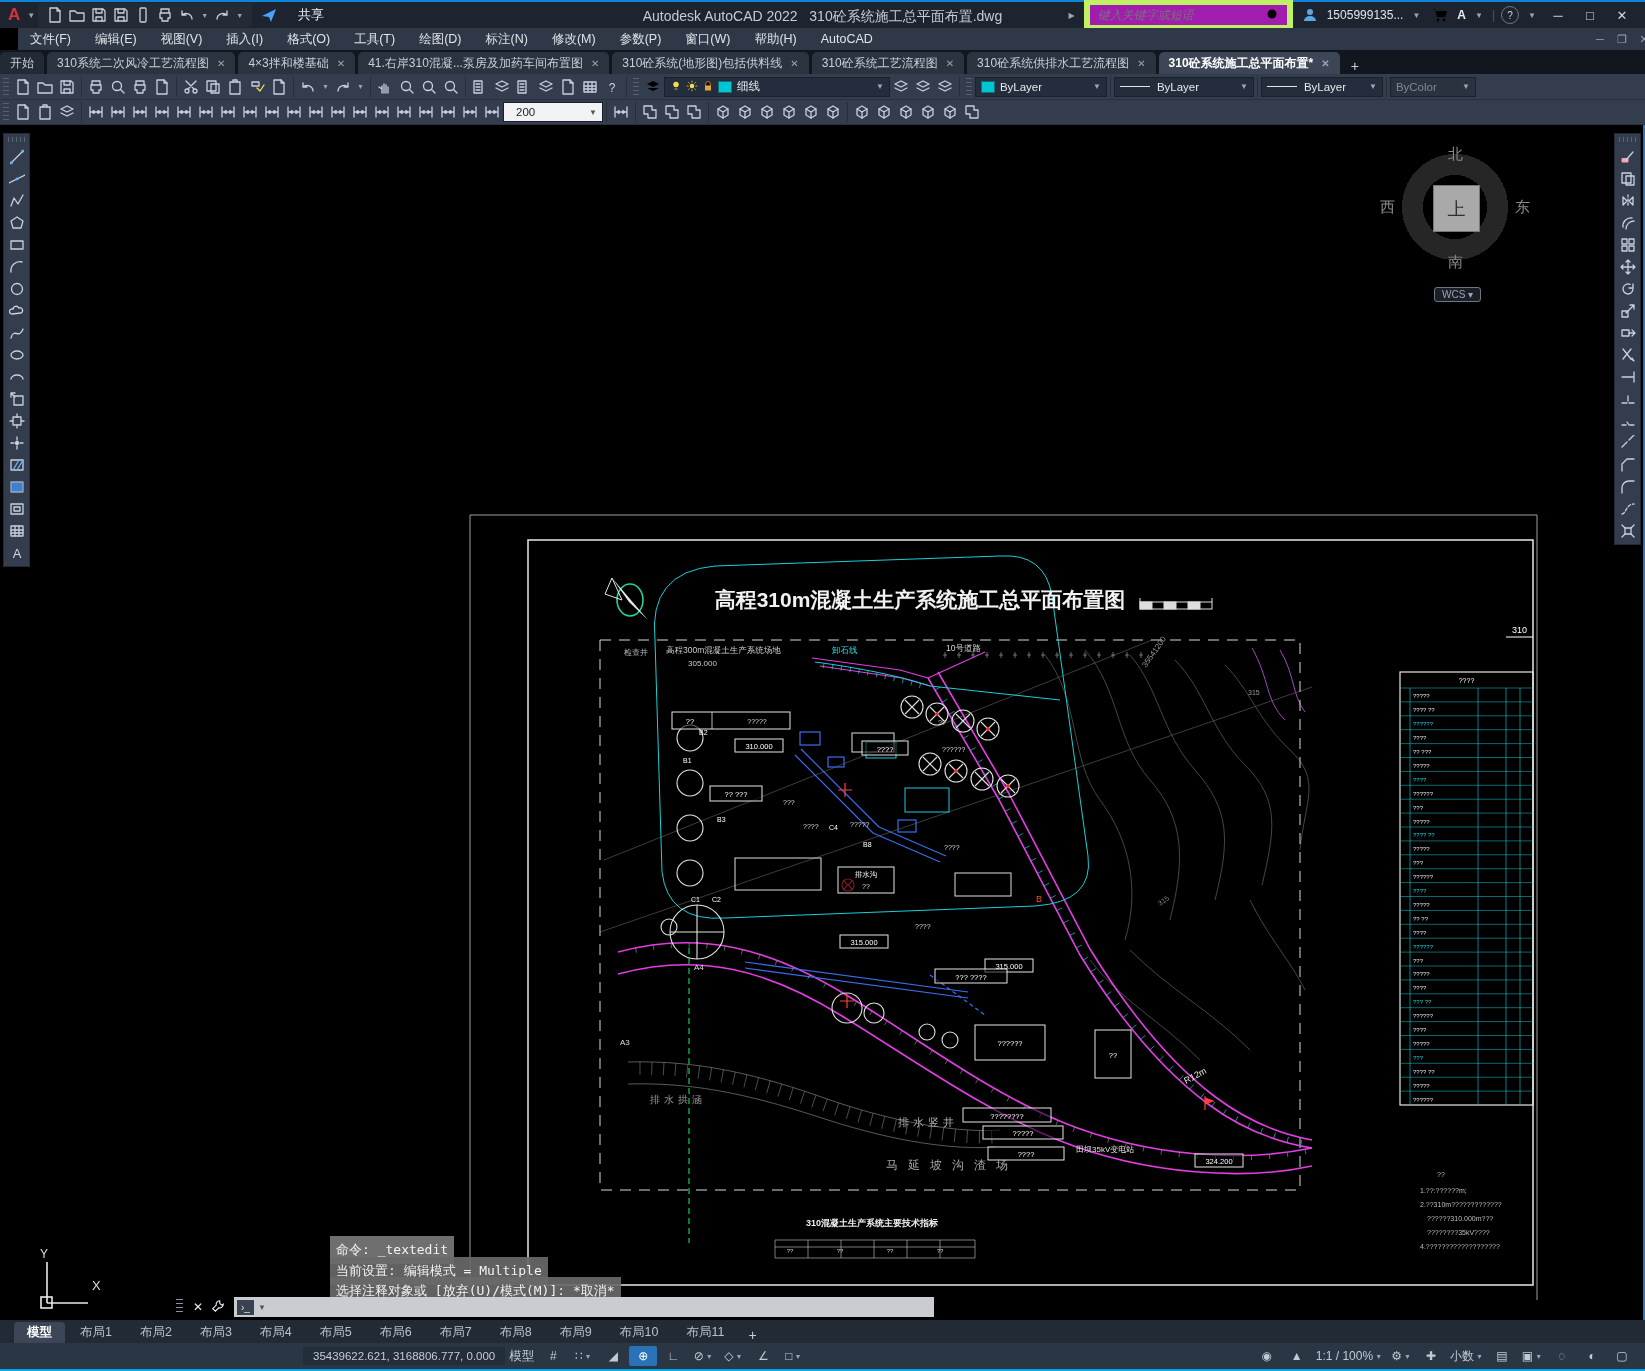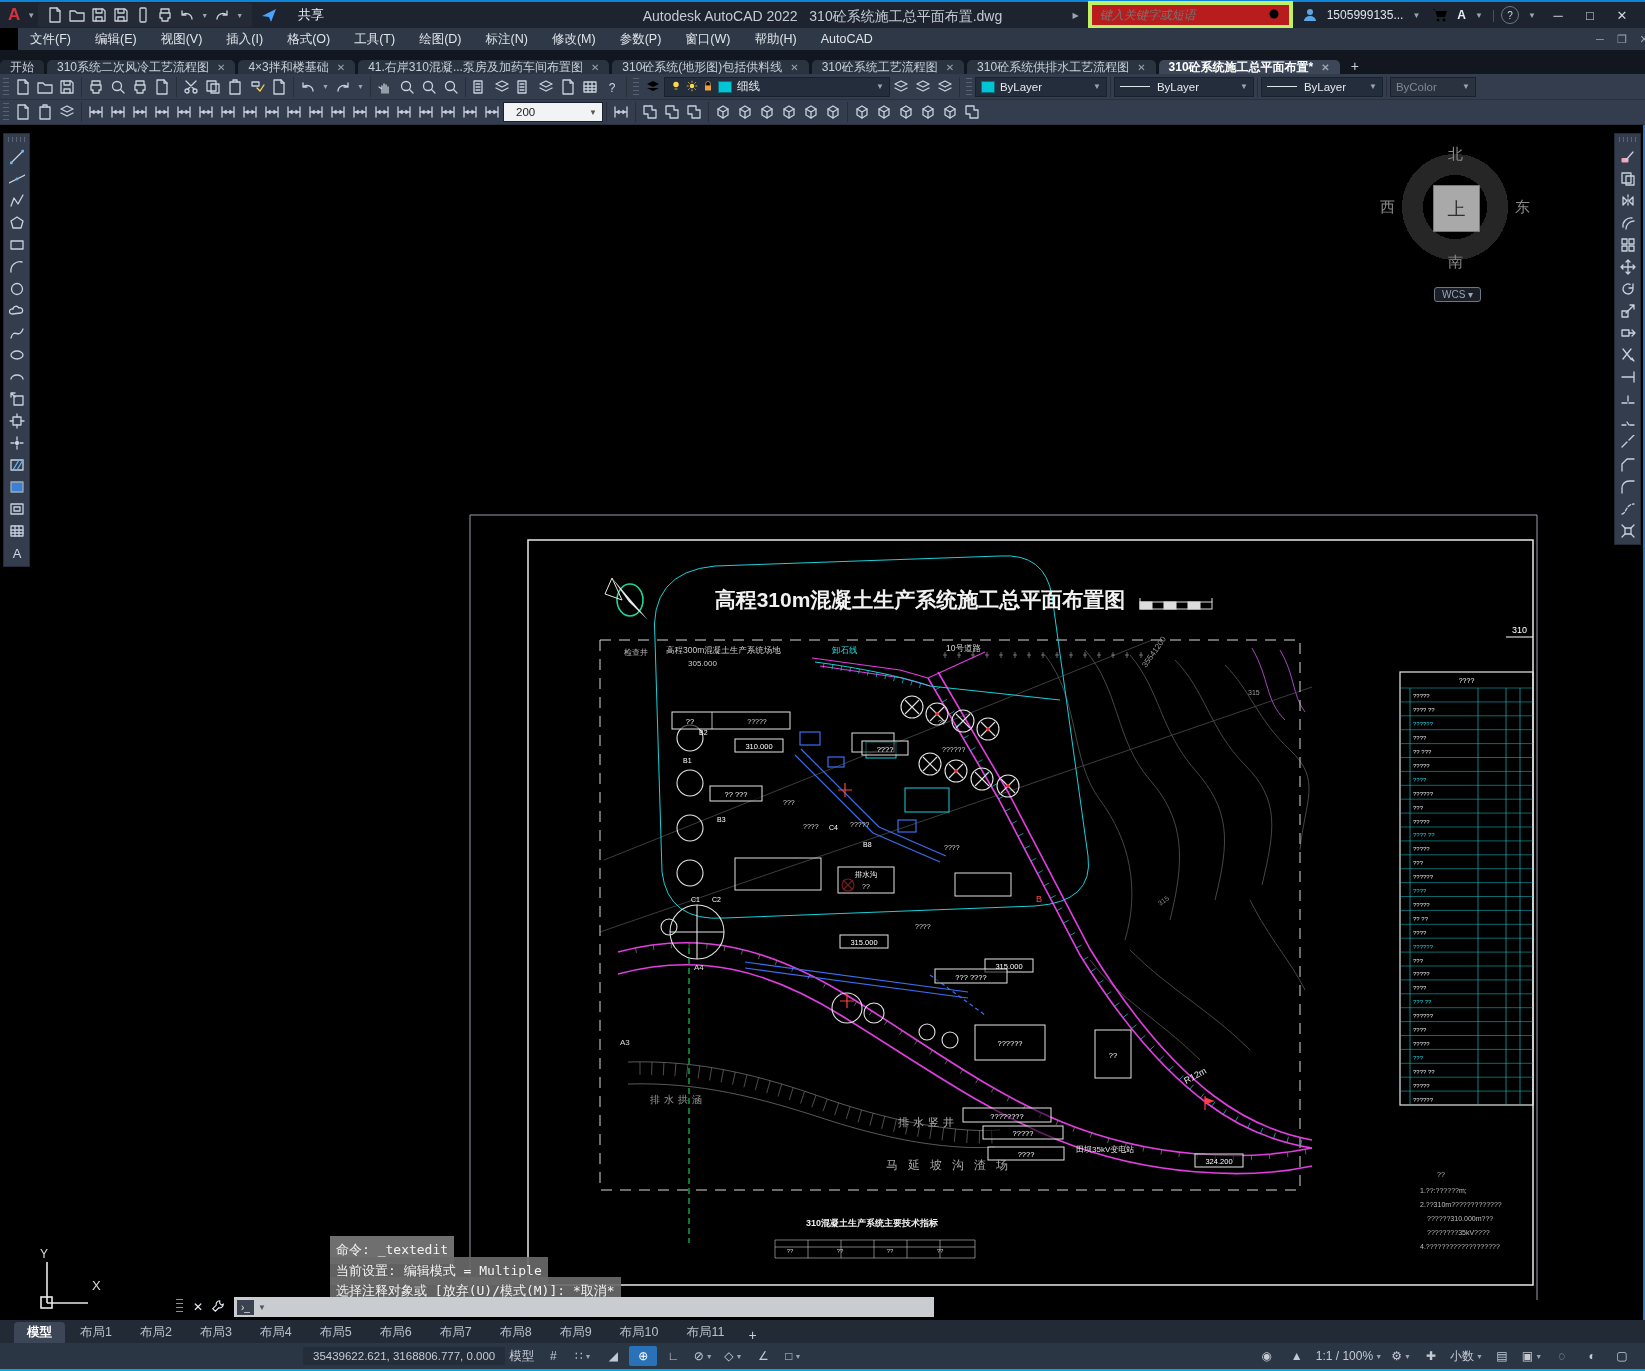--- a/index.html
+++ b/index.html
@@ -9,32 +9,32 @@
   .titlebar{position:absolute;left:0;top:0;width:100%;height:28px;background:#1d242f;border-top:2px solid #0d84d8;
             box-sizing:border-box;display:flex;align-items:center;}
   .logo{color:#d6323c;font-weight:bold;font-size:17px;margin:0 4px 0 8px;}
   .dd{color:#9aa4b2;font-size:8px;margin:0 3px;}
   .qat{display:flex;align-items:center;background:#242b37;height:24px;padding:0 6px;border-radius:2px;}
   .tbtn{width:22px;height:22px;display:flex;align-items:center;justify-content:center;border-radius:2px;}
   .tbtn svg{width:16px;height:16px;}
   .share{display:flex;align-items:center;color:#e8edf4;font-size:13px;gap:18px;padding:0 6px;}
   .tb-title{position:absolute;left:0;right:0;top:6px;text-align:center;color:#c3cad4;font-size:14px;pointer-events:none;}
   .tb-right{margin-left:auto;display:flex;align-items:center;gap:6px;padding-right:10px;}
-  .searchbox{display:flex;align-items:center;background:#b91c1c;border:4px solid #bef264;height:20px;width:185px;padding:0 6px;}
+  .searchbox{display:flex;align-items:center;background:#a21caf;border:6px solid #bef264;height:20px;width:185px;padding:0 6px;}
   .searchbox input{background:transparent;border:0;outline:0;color:#aeb6c2;font-style:italic;font-size:12px;width:100%;font-family:"Liberation Sans",sans-serif;}
   .acct{color:#dfe5ec;font-size:12px;}
   .winbtn{color:#cfd6e0;font-size:13px;width:26px;text-align:center;}
   
   .menubar{position:absolute;left:18px;top:28px;width:100%;height:22px;background:#2f3846;display:flex;align-items:center;}
   .menu-item{padding:0 12px;color:#dfe3ea;font-size:12.5px;}
   .doc-controls{margin-left:auto;display:flex;padding-right:8px;color:#9aa5b5;}
   .doc-controls span{width:22px;text-align:center;font-size:11px;}
   
   .filetabs{position:absolute;left:0;top:50px;width:100%;height:24px;background:#12171f;display:flex;align-items:flex-end;}
-  .ftab{height:14px;display:flex;align-items:center;background:#2a3340;color:#c8cfd9;font-size:12px;
+  .ftab{height:22px;display:flex;align-items:center;background:#2a3340;color:#c8cfd9;font-size:12px;
         padding:0 10px;margin-right:3px;border-radius:5px 5px 0 0;white-space:nowrap;}
   .ftab.start{background:#222a35;}
   .ftab.active{background:#3c4656;color:#fff;font-weight:bold;}
   .ftab .x{margin-left:8px;color:#9aa4b2;font-size:10px;}
   .newtab{color:#c8cfd9;font-size:14px;padding:0 8px;}
   
   .tb{position:absolute;left:0;width:100%;height:26px;background:#333d4d;display:flex;align-items:center;border-bottom:1px solid #29313e;box-sizing:border-box;}
   .tb1{top:74px;} .tb2{top:100px;height:25px;}
   .grip{width:6px;height:18px;margin:0 3px;background-image:repeating-linear-gradient(#5a6576 0 1.5px,transparent 1.5px 4px);background-size:1.5px 100%;background-repeat:repeat-x;opacity:.9;}
   .sep{width:1px;height:20px;background:#262e3a;margin:0 3px;}

